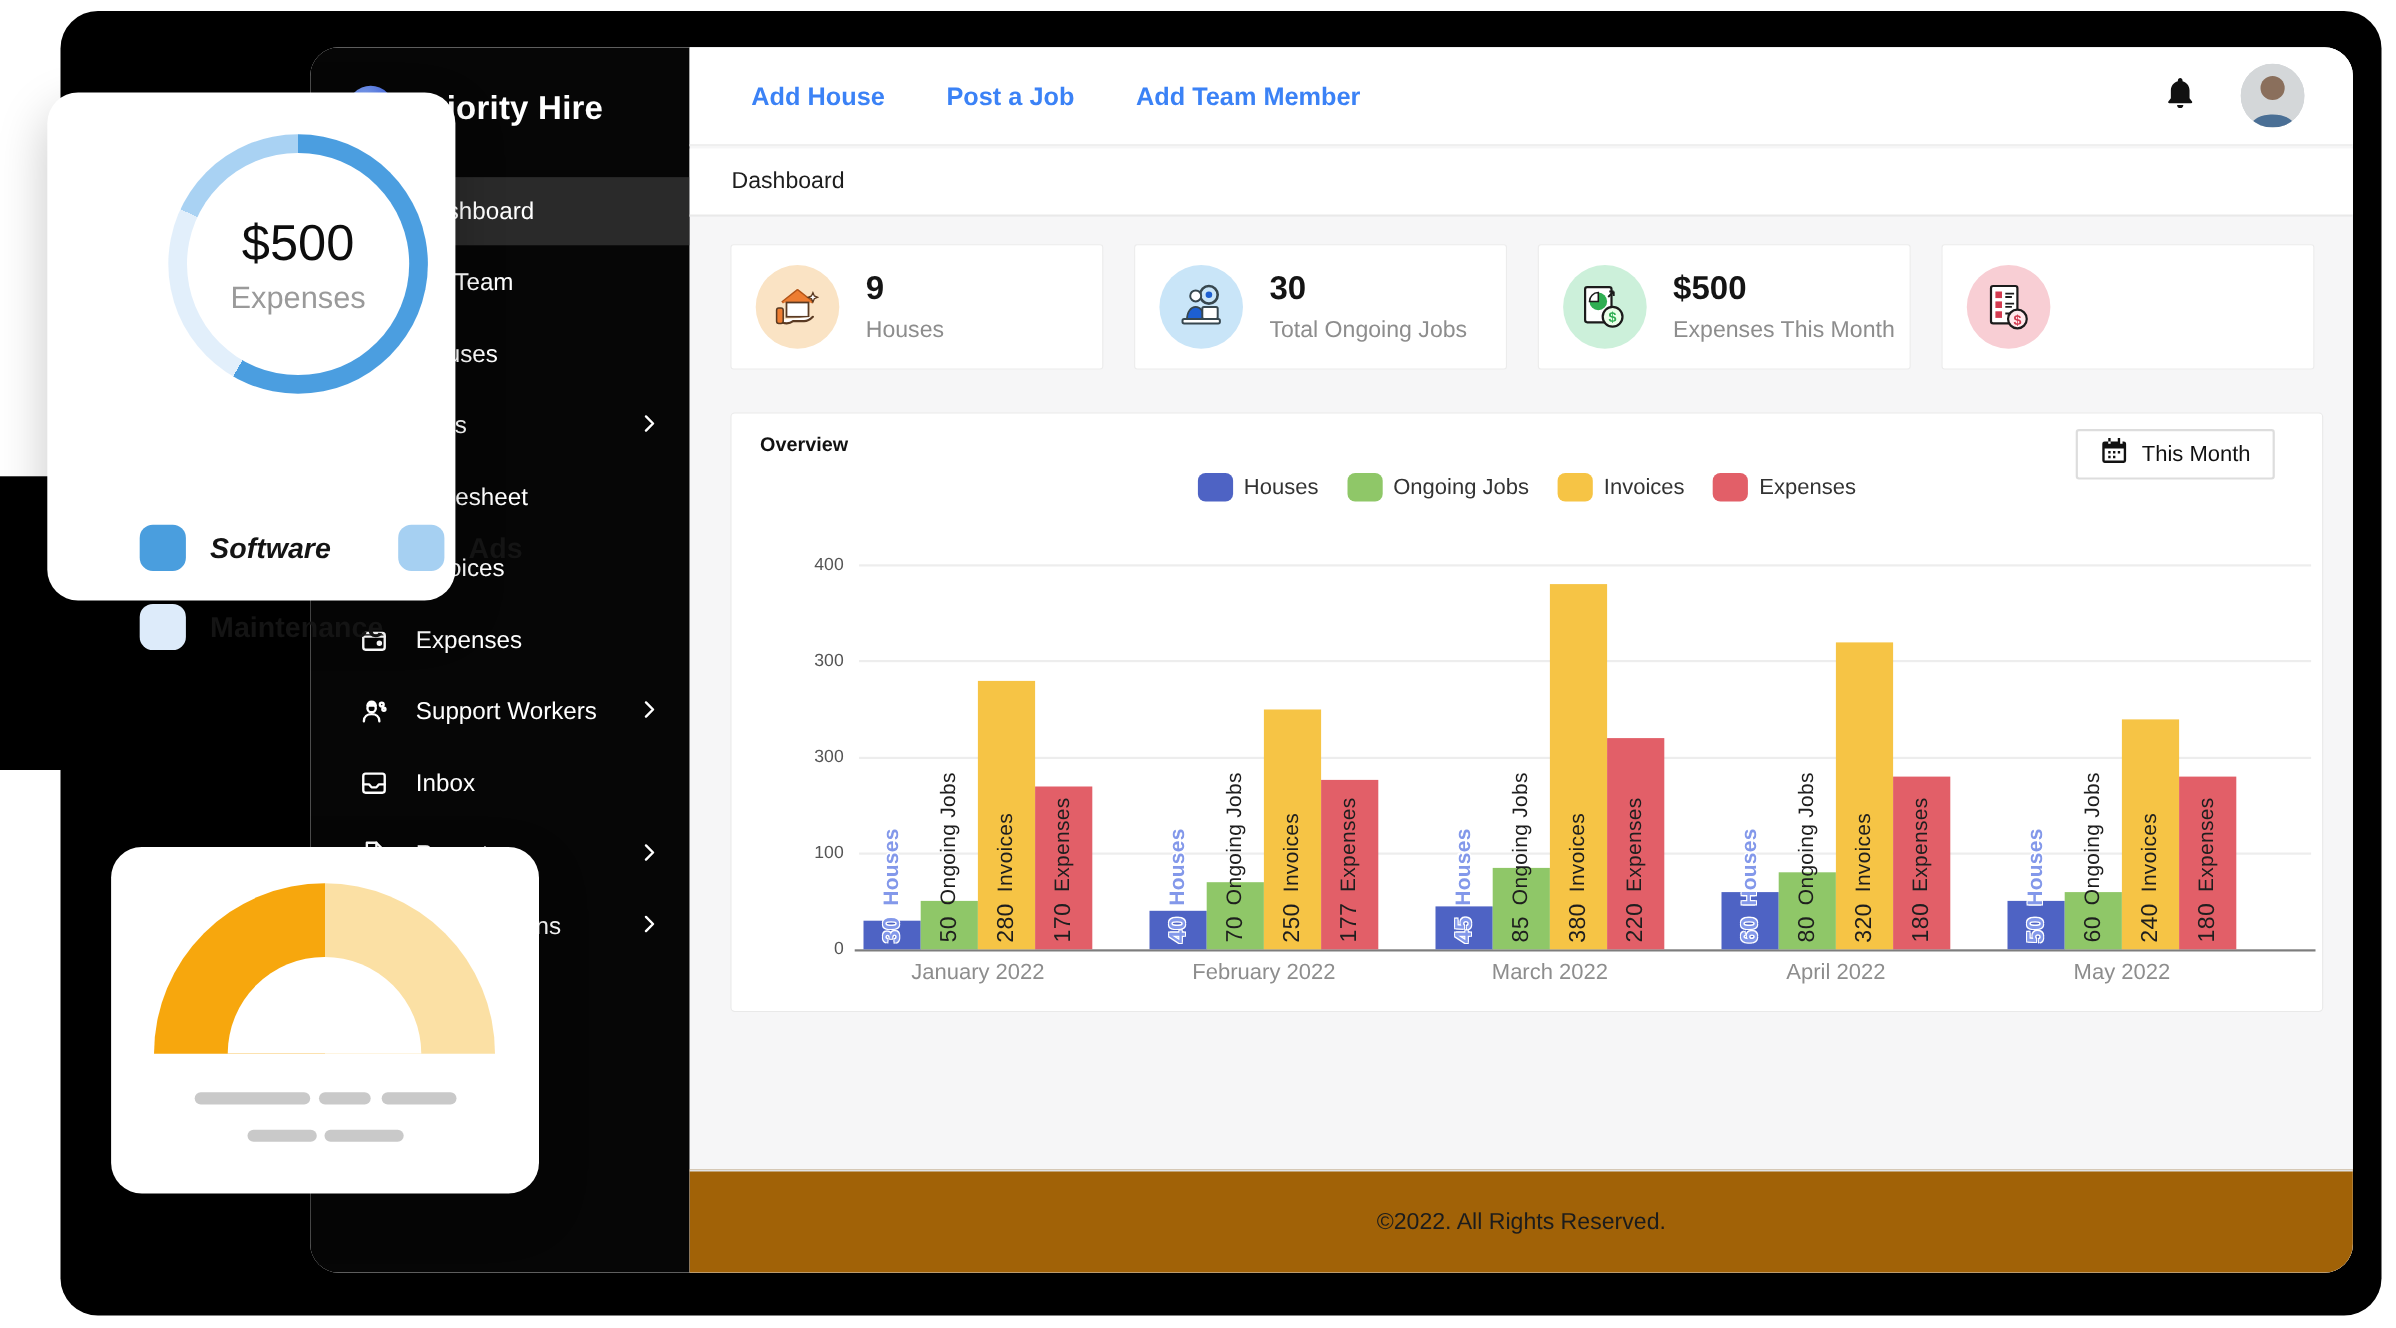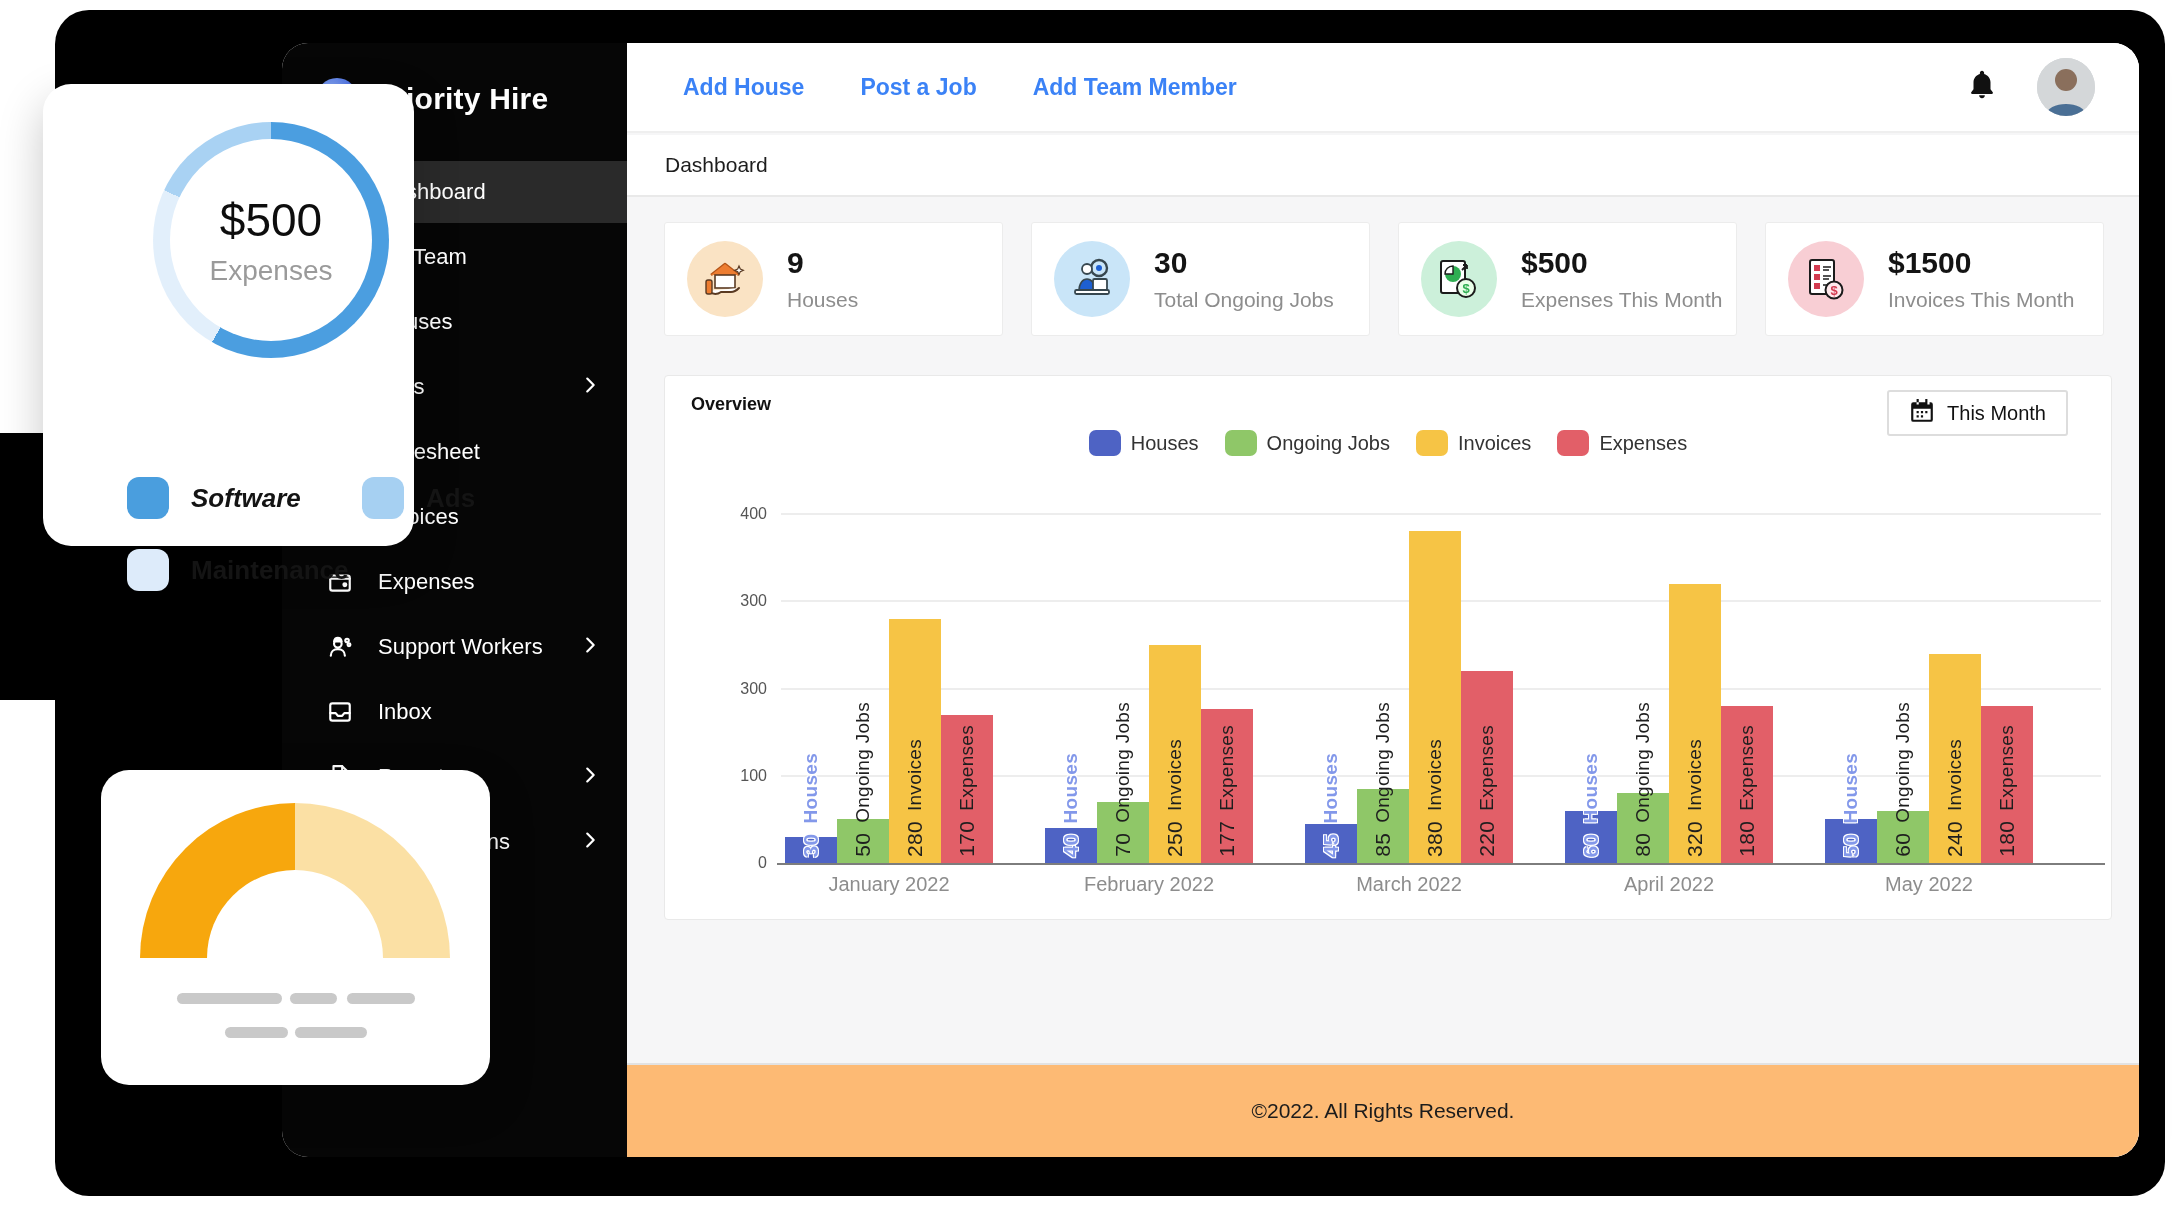--- a/index.html
+++ b/index.html
@@ -57,21 +57,21 @@
   .ytick { position:absolute; right:calc(100% + 14px); transform:translateY(-50%); font-size:16px; color:#555; }
   .bar-group { position:absolute; bottom:0; width:208px; height:100%; }
   .bar { position:absolute; bottom:0; width:52px; }
   .bar-label { position:absolute; bottom:6px; left:50%; transform:translateX(-50%) rotate(180deg); writing-mode:vertical-rl; white-space:nowrap; font-size:19px; font-weight:500; color:#1e1e1e; letter-spacing:.3px; }
   .bar-label .num { font-size:21px; margin-bottom:10px; }
   .bar-label.houses-lbl { color:#8398ea; font-weight:700;
      text-shadow:-1px -1px 0 #fff, 1px -1px 0 #fff, -1px 1px 0 #fff, 1px 1px 0 #fff; }
   .month-label { position:absolute; top:calc(100% + 10px); width:208px; text-align:center; font-size:20px; color:#8d8d8d; }
 
   
-  .app-footer { position:absolute; left:0; bottom:0; width:100%; height:94px; background:#fdba74; border-top:2px solid #e2e2e2; display:flex; align-items:center; justify-content:center; font-size:21px; color:#1c1c1c; }
+  .app-footer { position:absolute; left:0; bottom:0; width:100%; height:94px; background:#a16207; border-top:2px solid #e2e2e2; display:flex; align-items:center; justify-content:center; font-size:21px; color:#1c1c1c; }
 
   
   .float-card { position:absolute; background:#fff; border-radius:28px; box-shadow:0 18px 45px rgba(0,0,0,.22); z-index:5; }
   #donut-card { left:43px; top:84px; width:371px; height:462px; }
   .donut { position:absolute; left:110px; top:38px; width:236px; height:236px; border-radius:50%;
      background:conic-gradient(#4b9ee0 0deg 210deg, #e2effb 210deg 295deg, #a9d2f3 295deg 360deg); }
   .donut:after { content:""; position:absolute; inset:17px; border-radius:50%; background:#fff; }
   .donut-center { position:absolute; inset:0; display:flex; flex-direction:column; align-items:center; justify-content:center; z-index:2; gap:8px; }
   .donut-value { font-size:46px; font-weight:500; color:#0d0d0d; }
   .donut-sub { font-size:28px; color:#9a9a9a; }
@@ -313,24 +313,20 @@
             <div class="stat-blob" style="background:#f8ced4">
               <svg width="52" height="52" viewBox="0 0 52 52">
                 <rect x="10" y="7" width="24" height="34" rx="2" fill="#fff" stroke="#1b1b1b" stroke-width="2"></rect>
                 <rect x="14" y="12" width="6" height="6" fill="#d23b50"></rect>
                 <rect x="14" y="21" width="6" height="6" fill="#d23b50"></rect>
                 <rect x="14" y="30" width="6" height="6" fill="#d23b50"></rect>
                 <path d="M23 14h8M23 17h6M23 23h8M23 26h6M23 32h8" stroke="#1b1b1b" stroke-width="1.6"></path>
                 <circle cx="34" cy="37" r="8.5" fill="#ffe9ec" stroke="#1b1b1b" stroke-width="2"></circle>
                 <text x="34" y="42" font-size="13" font-weight="bold" fill="#d23b50" text-anchor="middle" font-family="Liberation Sans, sans-serif">$</text>
               </svg>
-            </div>
-            <div class="stat-txt">
-              <div class="stat-value">$1500</div>
-              <div class="stat-label">Invoices This Month</div>
             </div>
           </div>
         </div>
 
       <section class="chart-card">
         <h2 class="chart-title">Overview</h2>
         <button class="month-btn">
           <span>
             <svg width="26" height="26" viewBox="0 0 24 24">
                 <path fill="#111" d="M7 1v3h2V1H7zm8 0v3h2V1h-2zM4 4a2 2 0 0 0-2 2v14a2 2 0 0 0 2 2h16a2 2 0 0 0 2-2V6a2 2 0 0 0-2-2h-1v2h-2V4H9v2H7V4H4zm0 6h16v10H4V10zm3 2v2h2v-2H7zm4 0v2h2v-2h-2zm4 0v2h2v-2h-2zm-8 4v2h2v-2H7zm4 0v2h2v-2h-2z"></path>

